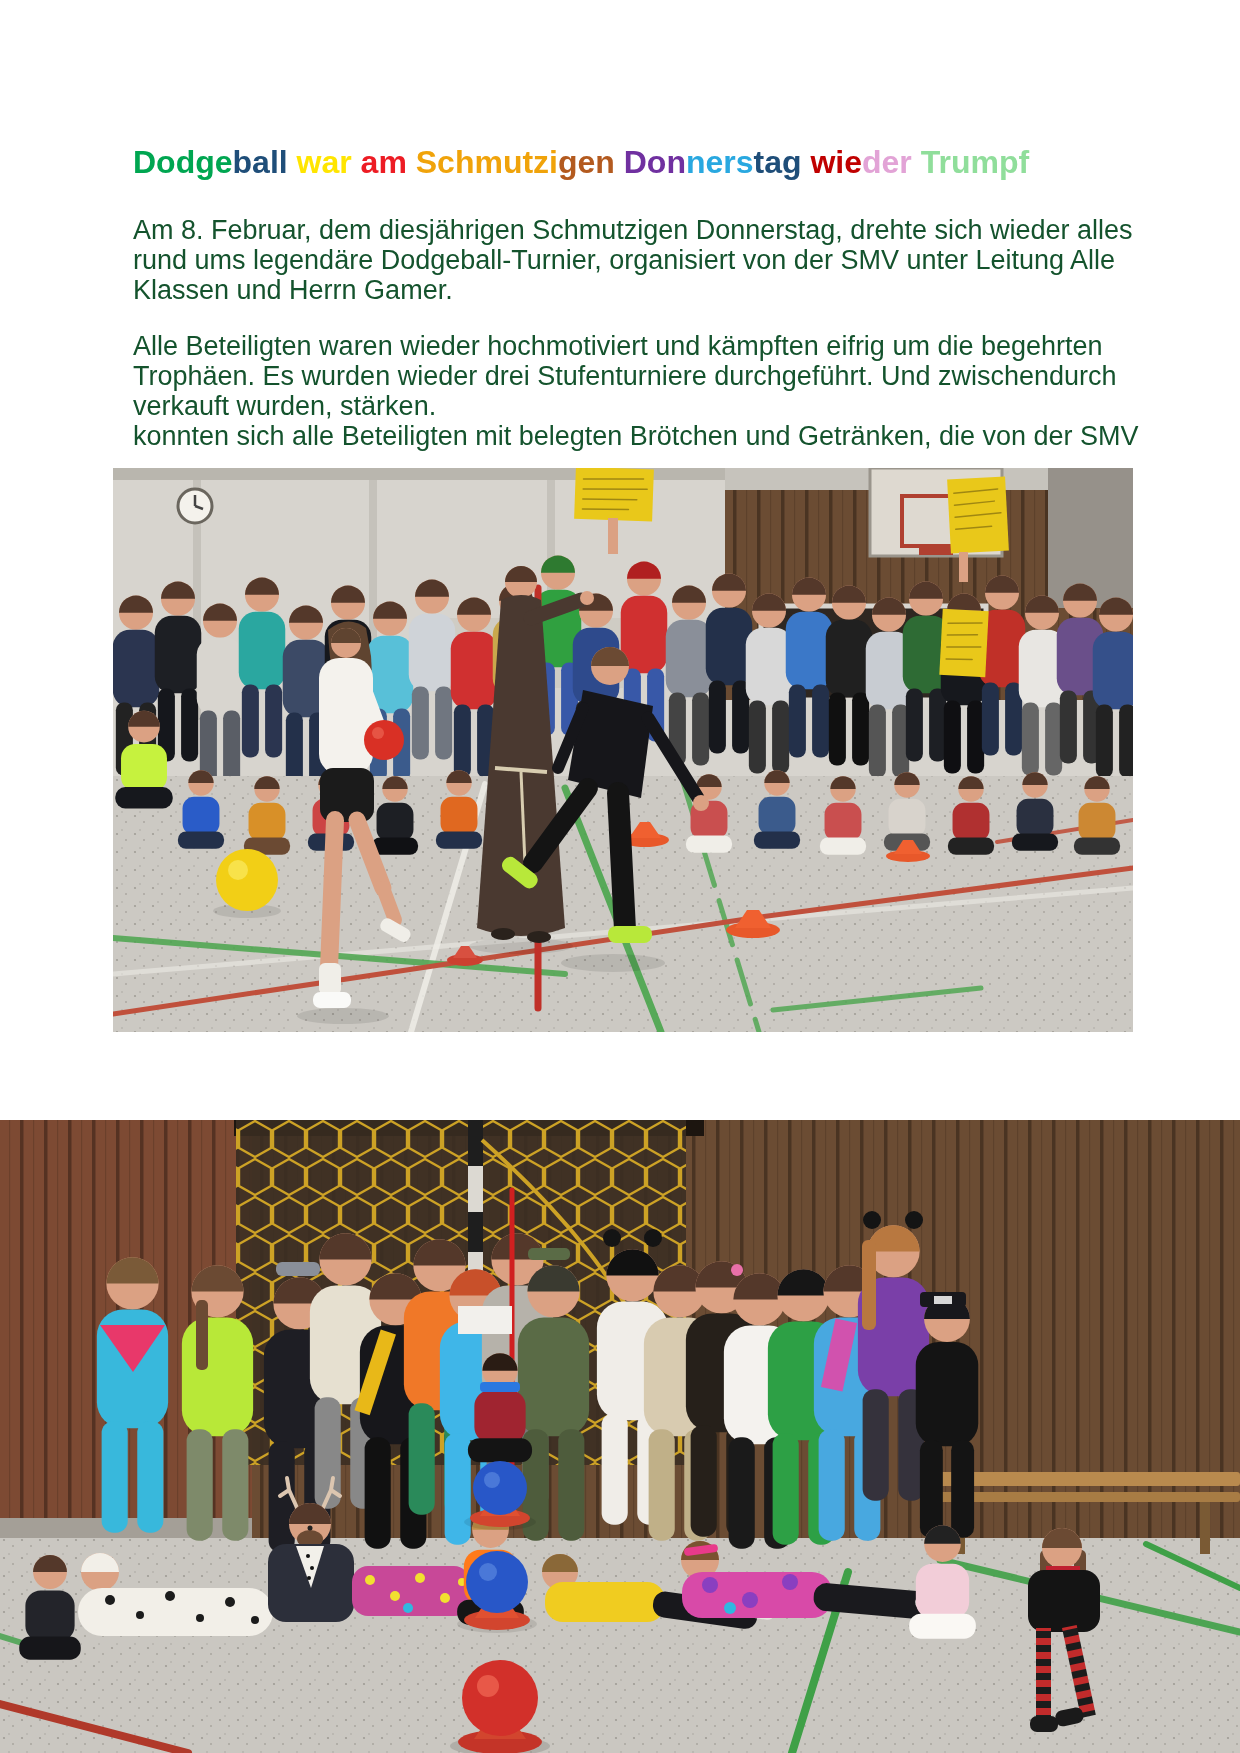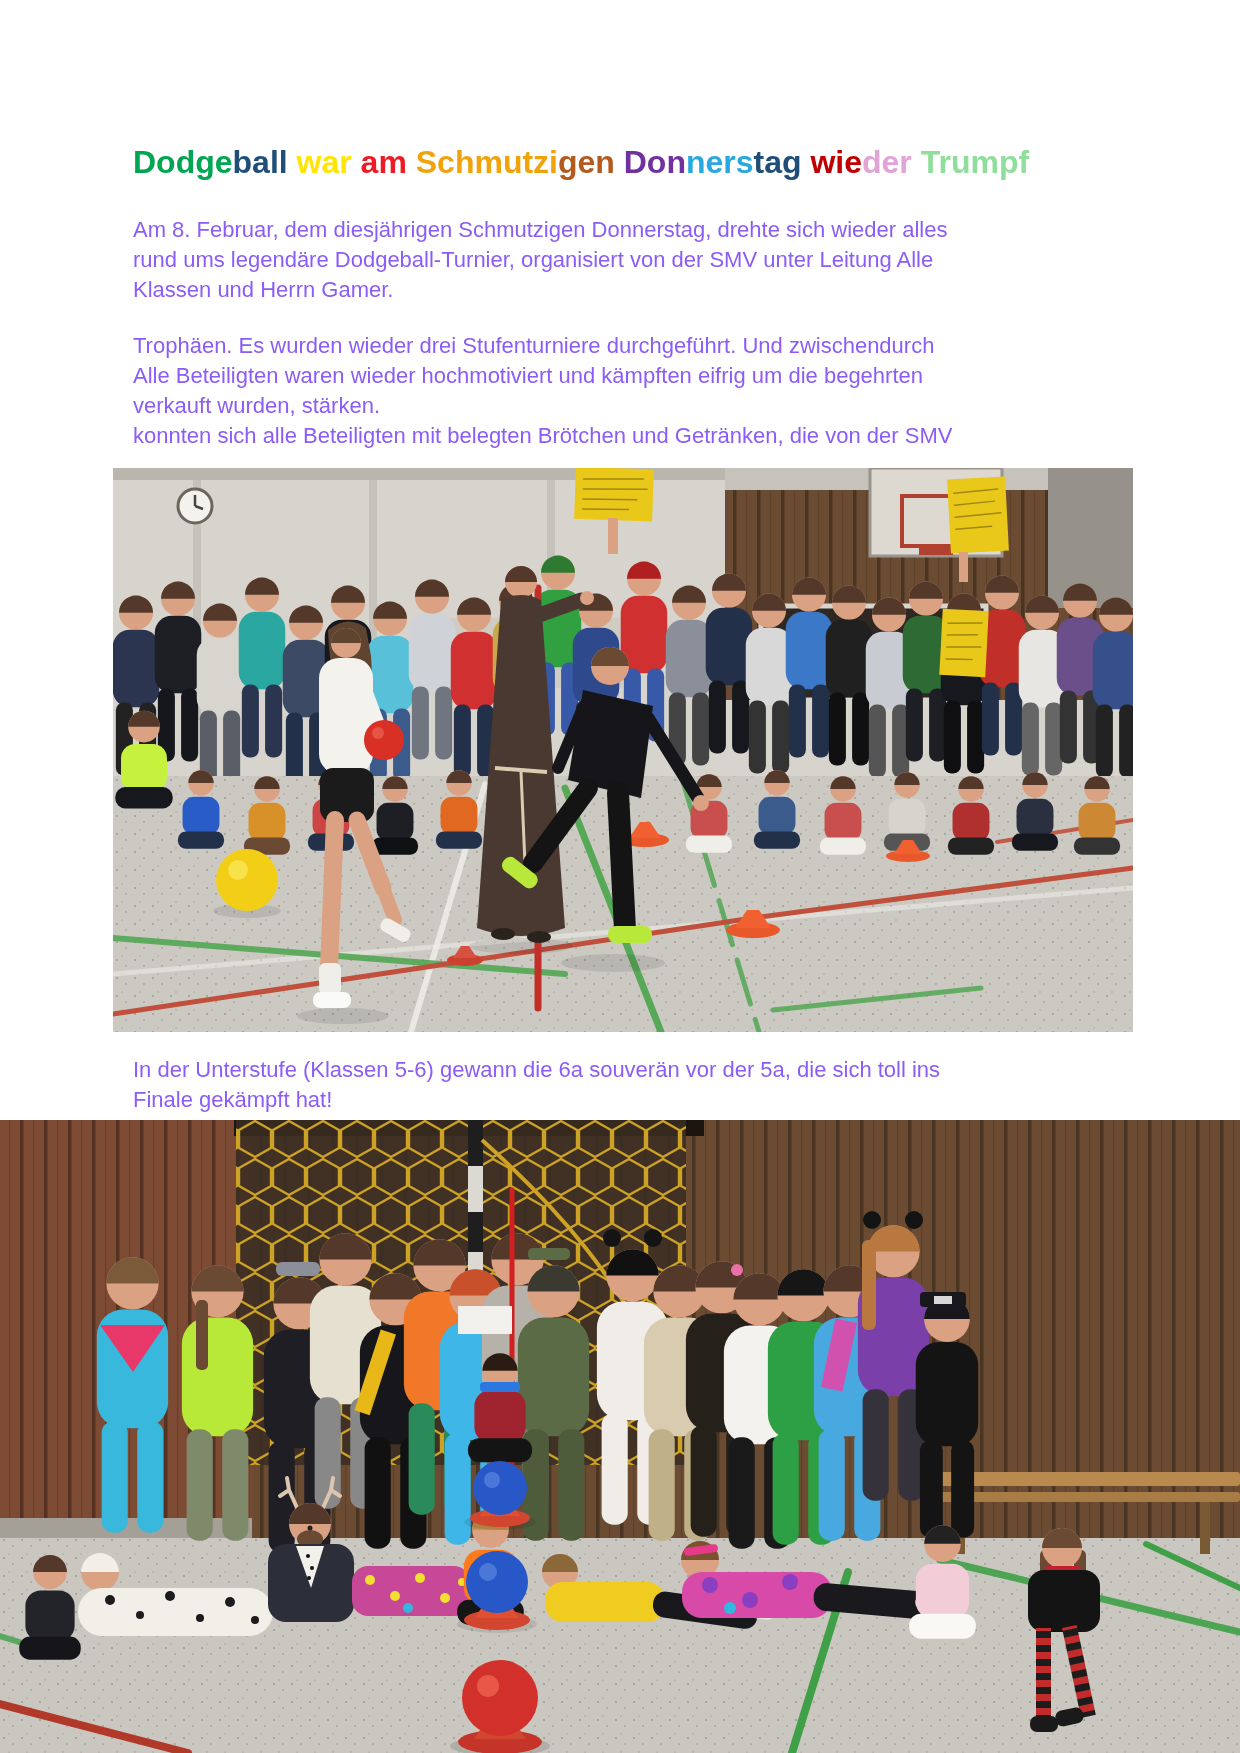--- a/index.html
+++ b/index.html
@@ -1,20 +1,20 @@
 <!DOCTYPE html>
 <html><head>
 <meta charset="utf-8">
 <style>
   html,body{margin:0;padding:0;}
   body{width:1240px;background:#ffffff;font-family:"Liberation Sans",sans-serif;}
   .page{position:relative;width:1240px;height:1753px;background:#fff;overflow:hidden;}
   .title{position:absolute;left:133px;top:144px;font-size:32px;font-weight:700;white-space:nowrap;letter-spacing:0;}
   .title span{white-space:pre;margin-top:28px;}
-  .para{position:absolute;left:133px;color:#8b5cf6;font-size:22px;line-height:30px;white-space:nowrap;}
+  .para{position:absolute;left:133px;color:#14532d;font-size:27px;line-height:30px;white-space:nowrap;}
   .p1{top:215px;}
   .p2{top:331px;}
   .p3{top:1055px;}
   .photo{position:absolute;display:block;}
   .photo1{left:113px;top:468px;width:1020px;height:564px;}
   .photo2{left:0;top:1120px;width:1240px;height:633px;}
   .defs{position:absolute;width:0;height:0;}
 </style>
 </head>
 <body>
@@ -59,22 +59,22 @@
     <span style="color: rgb(0, 166, 81);">Dodge</span><span style="color: rgb(31, 78, 121);">ball</span><span style="color: rgb(255, 229, 0);"> war</span><span style="color: rgb(237, 28, 36);"> am</span><span style="color: rgb(240, 163, 10);"> Schmutzi</span><span style="color: rgb(179, 90, 31);">gen</span><span style="color: rgb(112, 48, 160);"> Don</span><span style="color: rgb(41, 168, 224);">ners</span><span style="color: rgb(31, 78, 121);">tag</span><span style="color: rgb(192, 0, 0);"> wie</span><span style="color: rgb(226, 163, 214);">der</span><span style="color: rgb(144, 222, 155);"> Trumpf</span>
   </div>
 
   <div class="para p1">
     <div>Am 8. Februar, dem diesjährigen Schmutzigen Donnerstag, drehte sich wieder alles</div>
     <div>rund ums legendäre Dodgeball-Turnier, organisiert von der SMV unter Leitung Alle</div>
     <div>Klassen und Herrn Gamer.</div>
   </div>
 
   <div class="para p2">
+    <div>Alle Beteiligten waren wieder hochmotiviert und kämpften eifrig um die begehrten</div>
     <div>Trophäen. Es wurden wieder drei Stufenturniere durchgeführt. Und zwischendurch</div>
-    <div>Alle Beteiligten waren wieder hochmotiviert und kämpften eifrig um die begehrten</div>
     <div>verkauft wurden, stärken.</div>
     <div>konnten sich alle Beteiligten mit belegten Brötchen und Getränken, die von der SMV</div>
   </div>
 
   <svg class="photo photo1" viewBox="0 0 1020 564" preserveAspectRatio="none">
     <g>
       <rect width="1020" height="310" fill="#d7d4ce"></rect>
       <rect width="1020" height="12" fill="#b9b6ae"></rect>
       <rect x="80" y="12" width="8" height="240" fill="#c5c2bb"></rect>
       <rect x="256" y="12" width="8" height="240" fill="#c5c2bb"></rect>
@@ -254,24 +254,20 @@
       <line x1="535" y1="250" x2="585" y2="330" stroke="#16161a" stroke-width="13" stroke-linecap="round"></line>
       <circle cx="588" cy="335" r="8" fill="#dba183"></circle>
       <line x1="470" y1="240" x2="445" y2="300" stroke="#16161a" stroke-width="12" stroke-linecap="round"></line>
       <line x1="505" y1="325" x2="512" y2="462" stroke="#141414" stroke-width="22" stroke-linecap="round"></line>
       <line x1="475" y1="320" x2="420" y2="395" stroke="#141414" stroke-width="20" stroke-linecap="round"></line>
       <rect x="495" y="458" width="44" height="17" rx="8" fill="#b8e83a"></rect>
       <rect x="396" y="386" width="40" height="16" rx="7" fill="#b8e83a" transform="rotate(38 396 386)"></rect>
     </g>
   </svg>
 
-  <div class="para p3">
-    <div>In der Unterstufe (Klassen 5-6) gewann die 6a souverän vor der 5a, die sich toll ins</div>
-    <div>Finale gekämpft hat!</div>
-  </div>
 
   <svg class="photo photo2" viewBox="0 0 1240 633" preserveAspectRatio="none">
     <g>
       <rect width="1240" height="428" fill="#6b4c33"></rect>
       <rect width="252" height="428" fill="#7d4a33"></rect>
       <rect width="1240" height="428" fill="url(#planks)"></rect>
       <rect x="234" y="0" width="470" height="16" fill="#1c150f"></rect>
       <rect x="0" y="398" width="252" height="30" fill="#a49f97"></rect>
     </g>
     <g>

